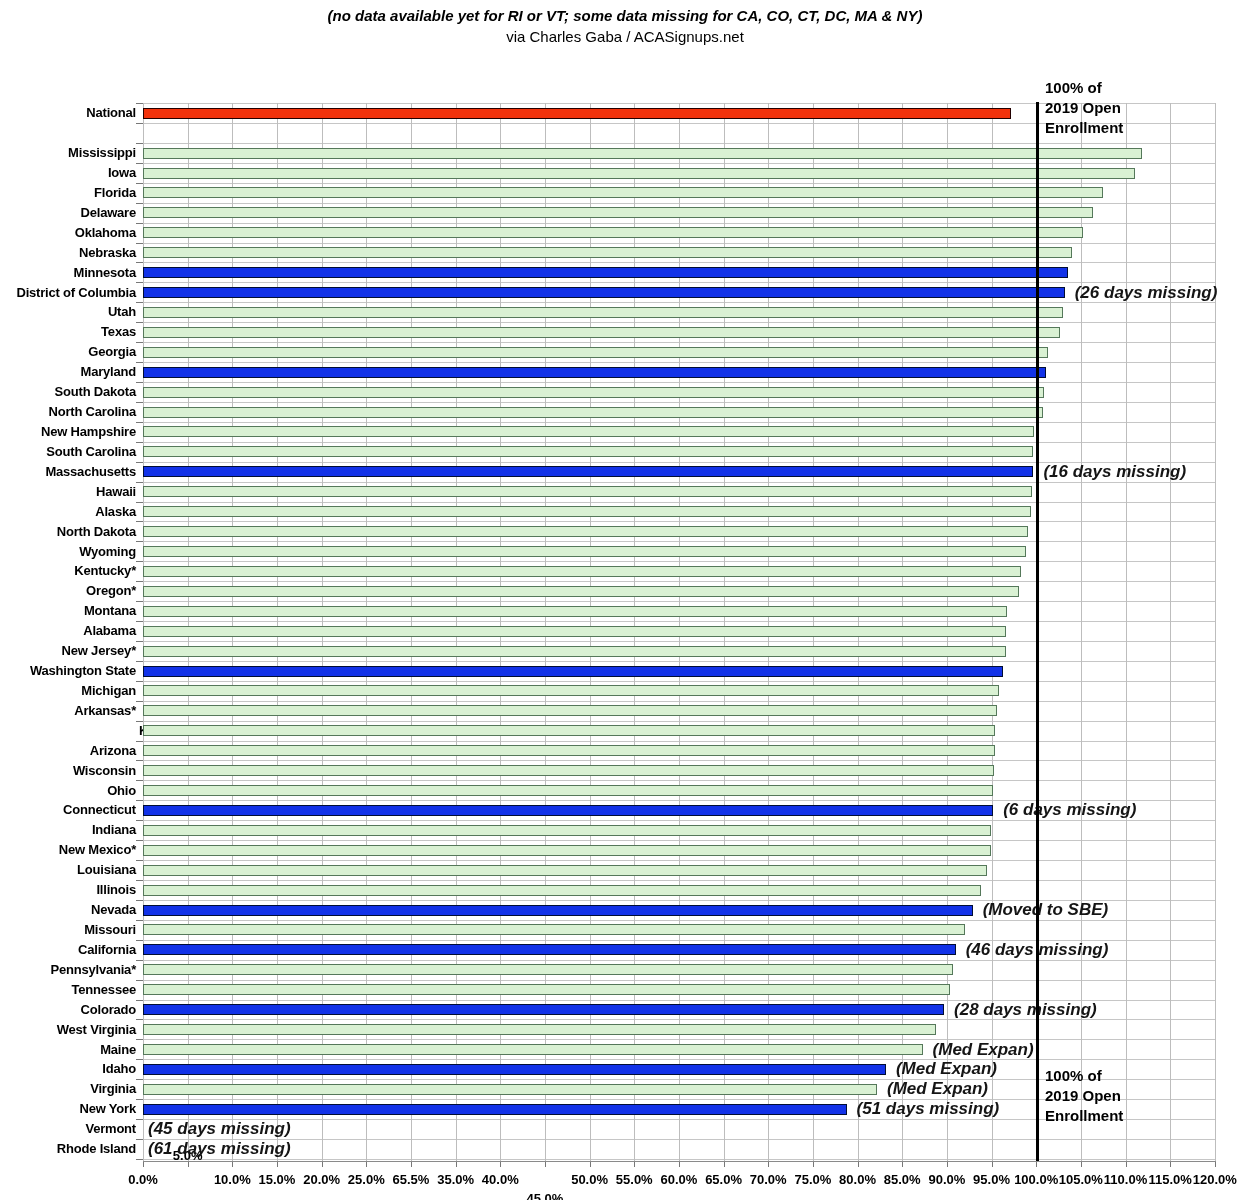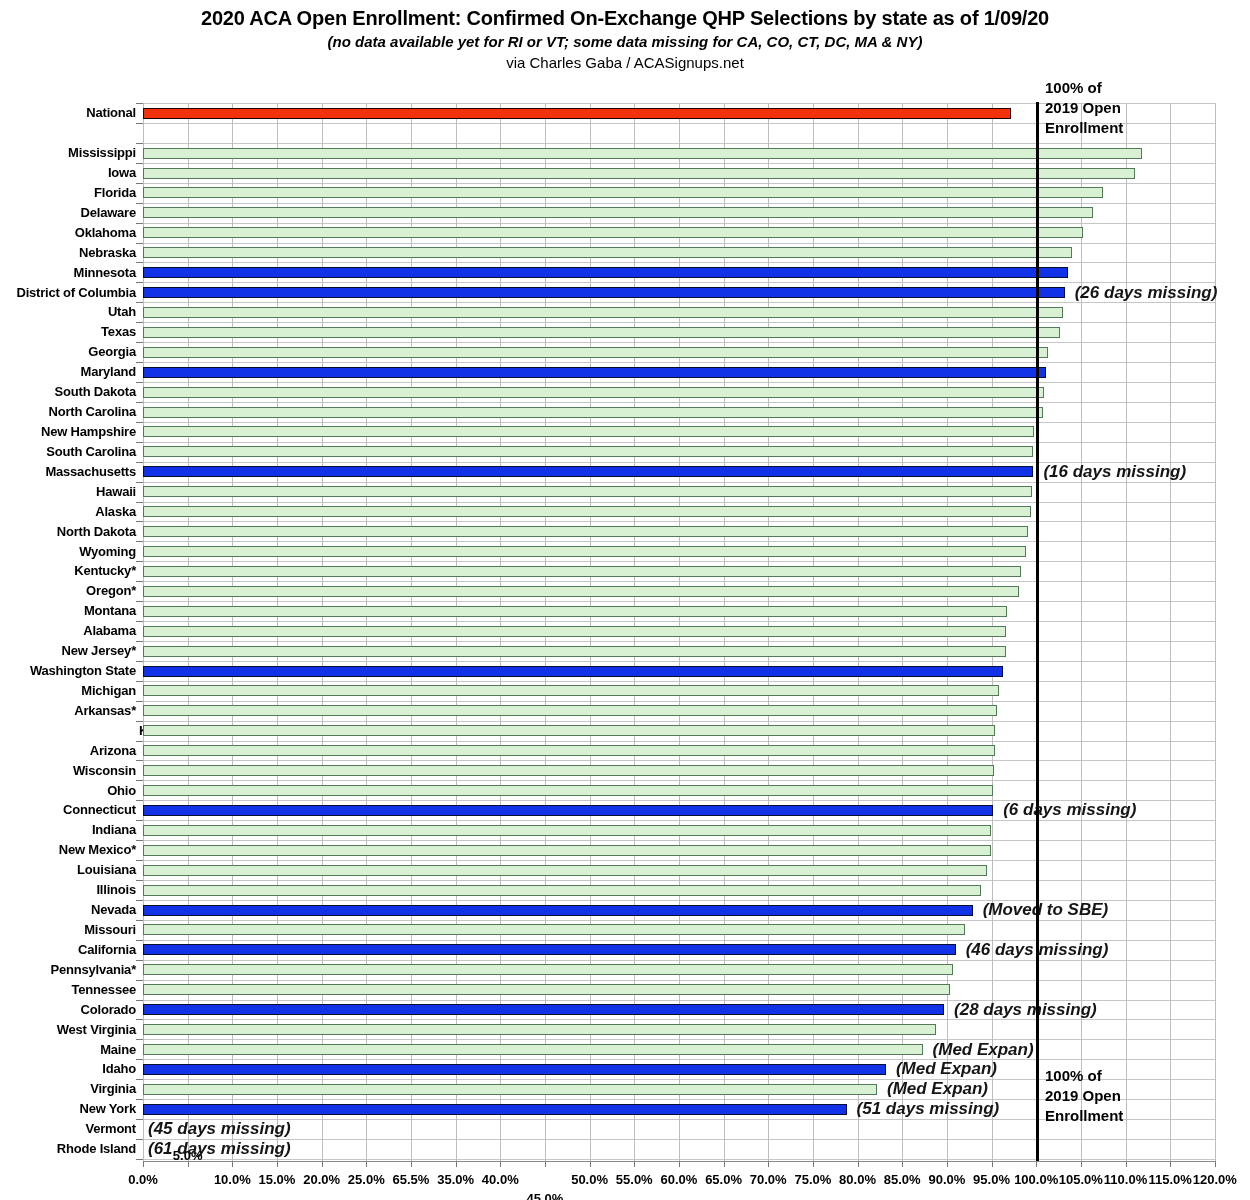--- a/index.html
+++ b/index.html
@@ -24,21 +24,20 @@
   .state-label{position:absolute;width:136px;text-align:right;font-size:13px;font-weight:700;line-height:16px;letter-spacing:-0.2px;white-space:nowrap}
   .annot{position:absolute;font-size:17px;font-style:italic;font-weight:600;line-height:21px;white-space:nowrap;color:#151515}
   .ref-line{position:absolute;width:3px;background:#000}
   .ref-label{position:absolute;font-size:15px;font-weight:700;line-height:20px;white-space:pre-line}
   .xtick-label{position:absolute;transform:translateX(-50%);font-size:13px;font-weight:700;white-space:nowrap}
 </style>
 </head>
 <body>
 
 <div class="header">
-  <div class="t1">2020 ACA Open Enrollment: Confirmed On-Exchange QHP Selections by state as of 1/09/20</div>
   <div class="t3">(no data available yet for RI or VT; some data missing for CA, CO, CT, DC, MA &amp; NY)</div>
   <div class="t4">via Charles Gaba / ACASignups.net</div>
 </div>
 
 <div id="chart-area">
     <div class="hgrid" style="left: 143px; top: 103.1px; width: 1071.84px;"></div>
     <div class="ltick" style="left: 136px; top: 103.1px;"></div>
     <div class="hgrid" style="left: 143px; top: 123.02px; width: 1071.84px;"></div>
     <div class="ltick" style="left: 136px; top: 123.02px;"></div>
     <div class="hgrid" style="left: 143px; top: 142.94px; width: 1071.84px;"></div>

